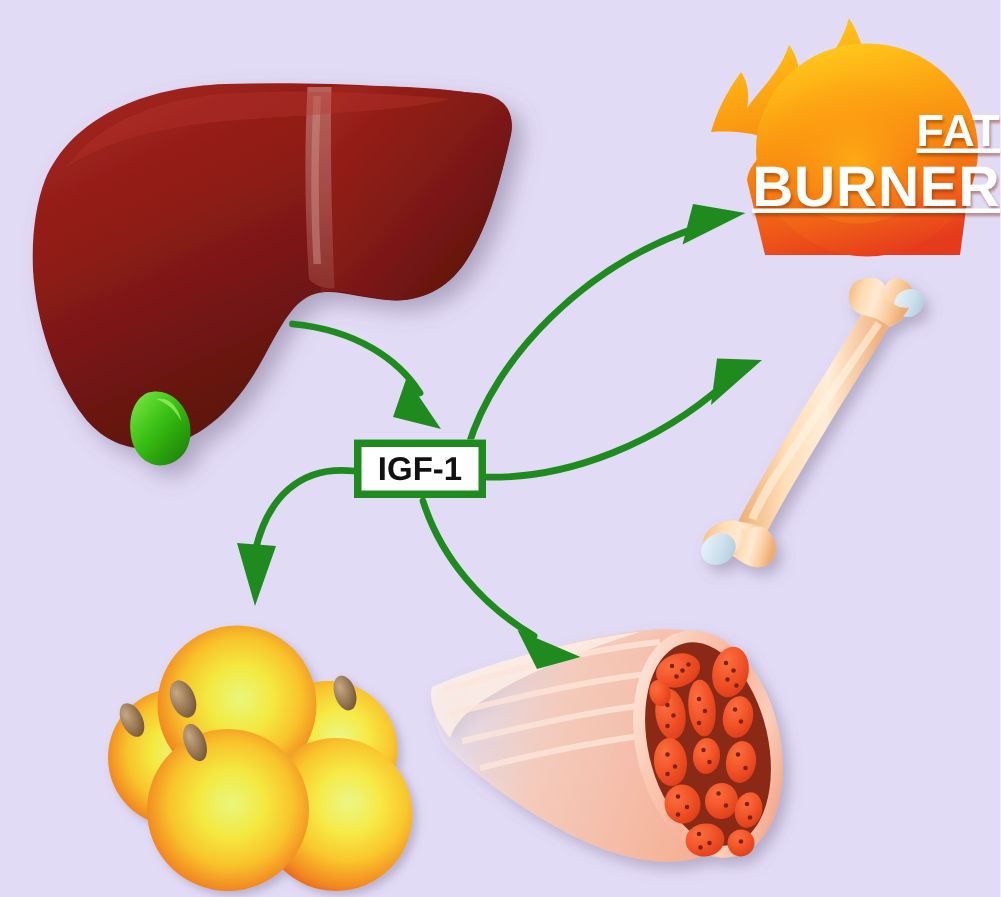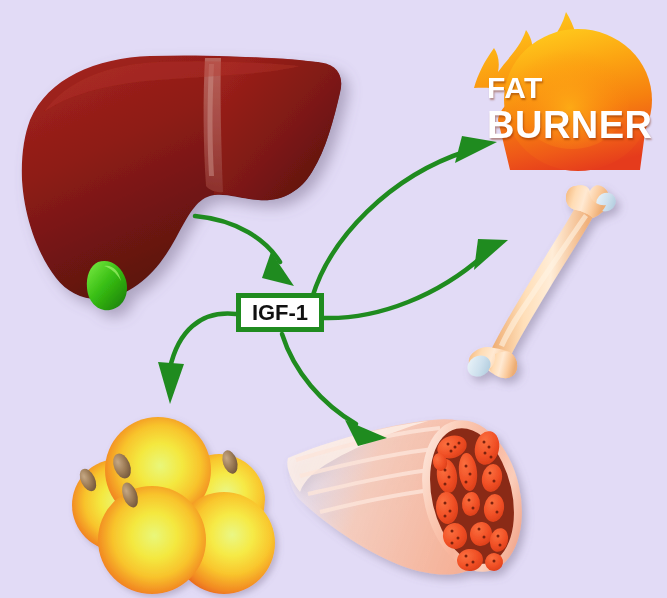--- a/index.html
+++ b/index.html
@@ -44,27 +44,28 @@
     font-size: 22px;
     color: #111111;
     letter-spacing: 0px;
     line-height: 1;
     white-space: nowrap;
   }
   .flame-text {
     position: absolute;
     z-index: 25;
     width: 180px;
-    text-align: left;
+    text-align: right;
     font-family: "Liberation Sans", sans-serif;
     font-weight: bold;
     color: #ffffff;
     text-shadow: 1px 2px 2px rgba(120, 35, 0, 0.45);
     pointer-events: none;
     line-height: 1;
+    text-decoration: underline;
   }
   #flame-text-fat {
     left: 487px;
     top: 73px;
     font-size: 30px;
     letter-spacing: 0.5px;
   }
   #flame-text-burner {
     left: 487px;
     top: 106px;

